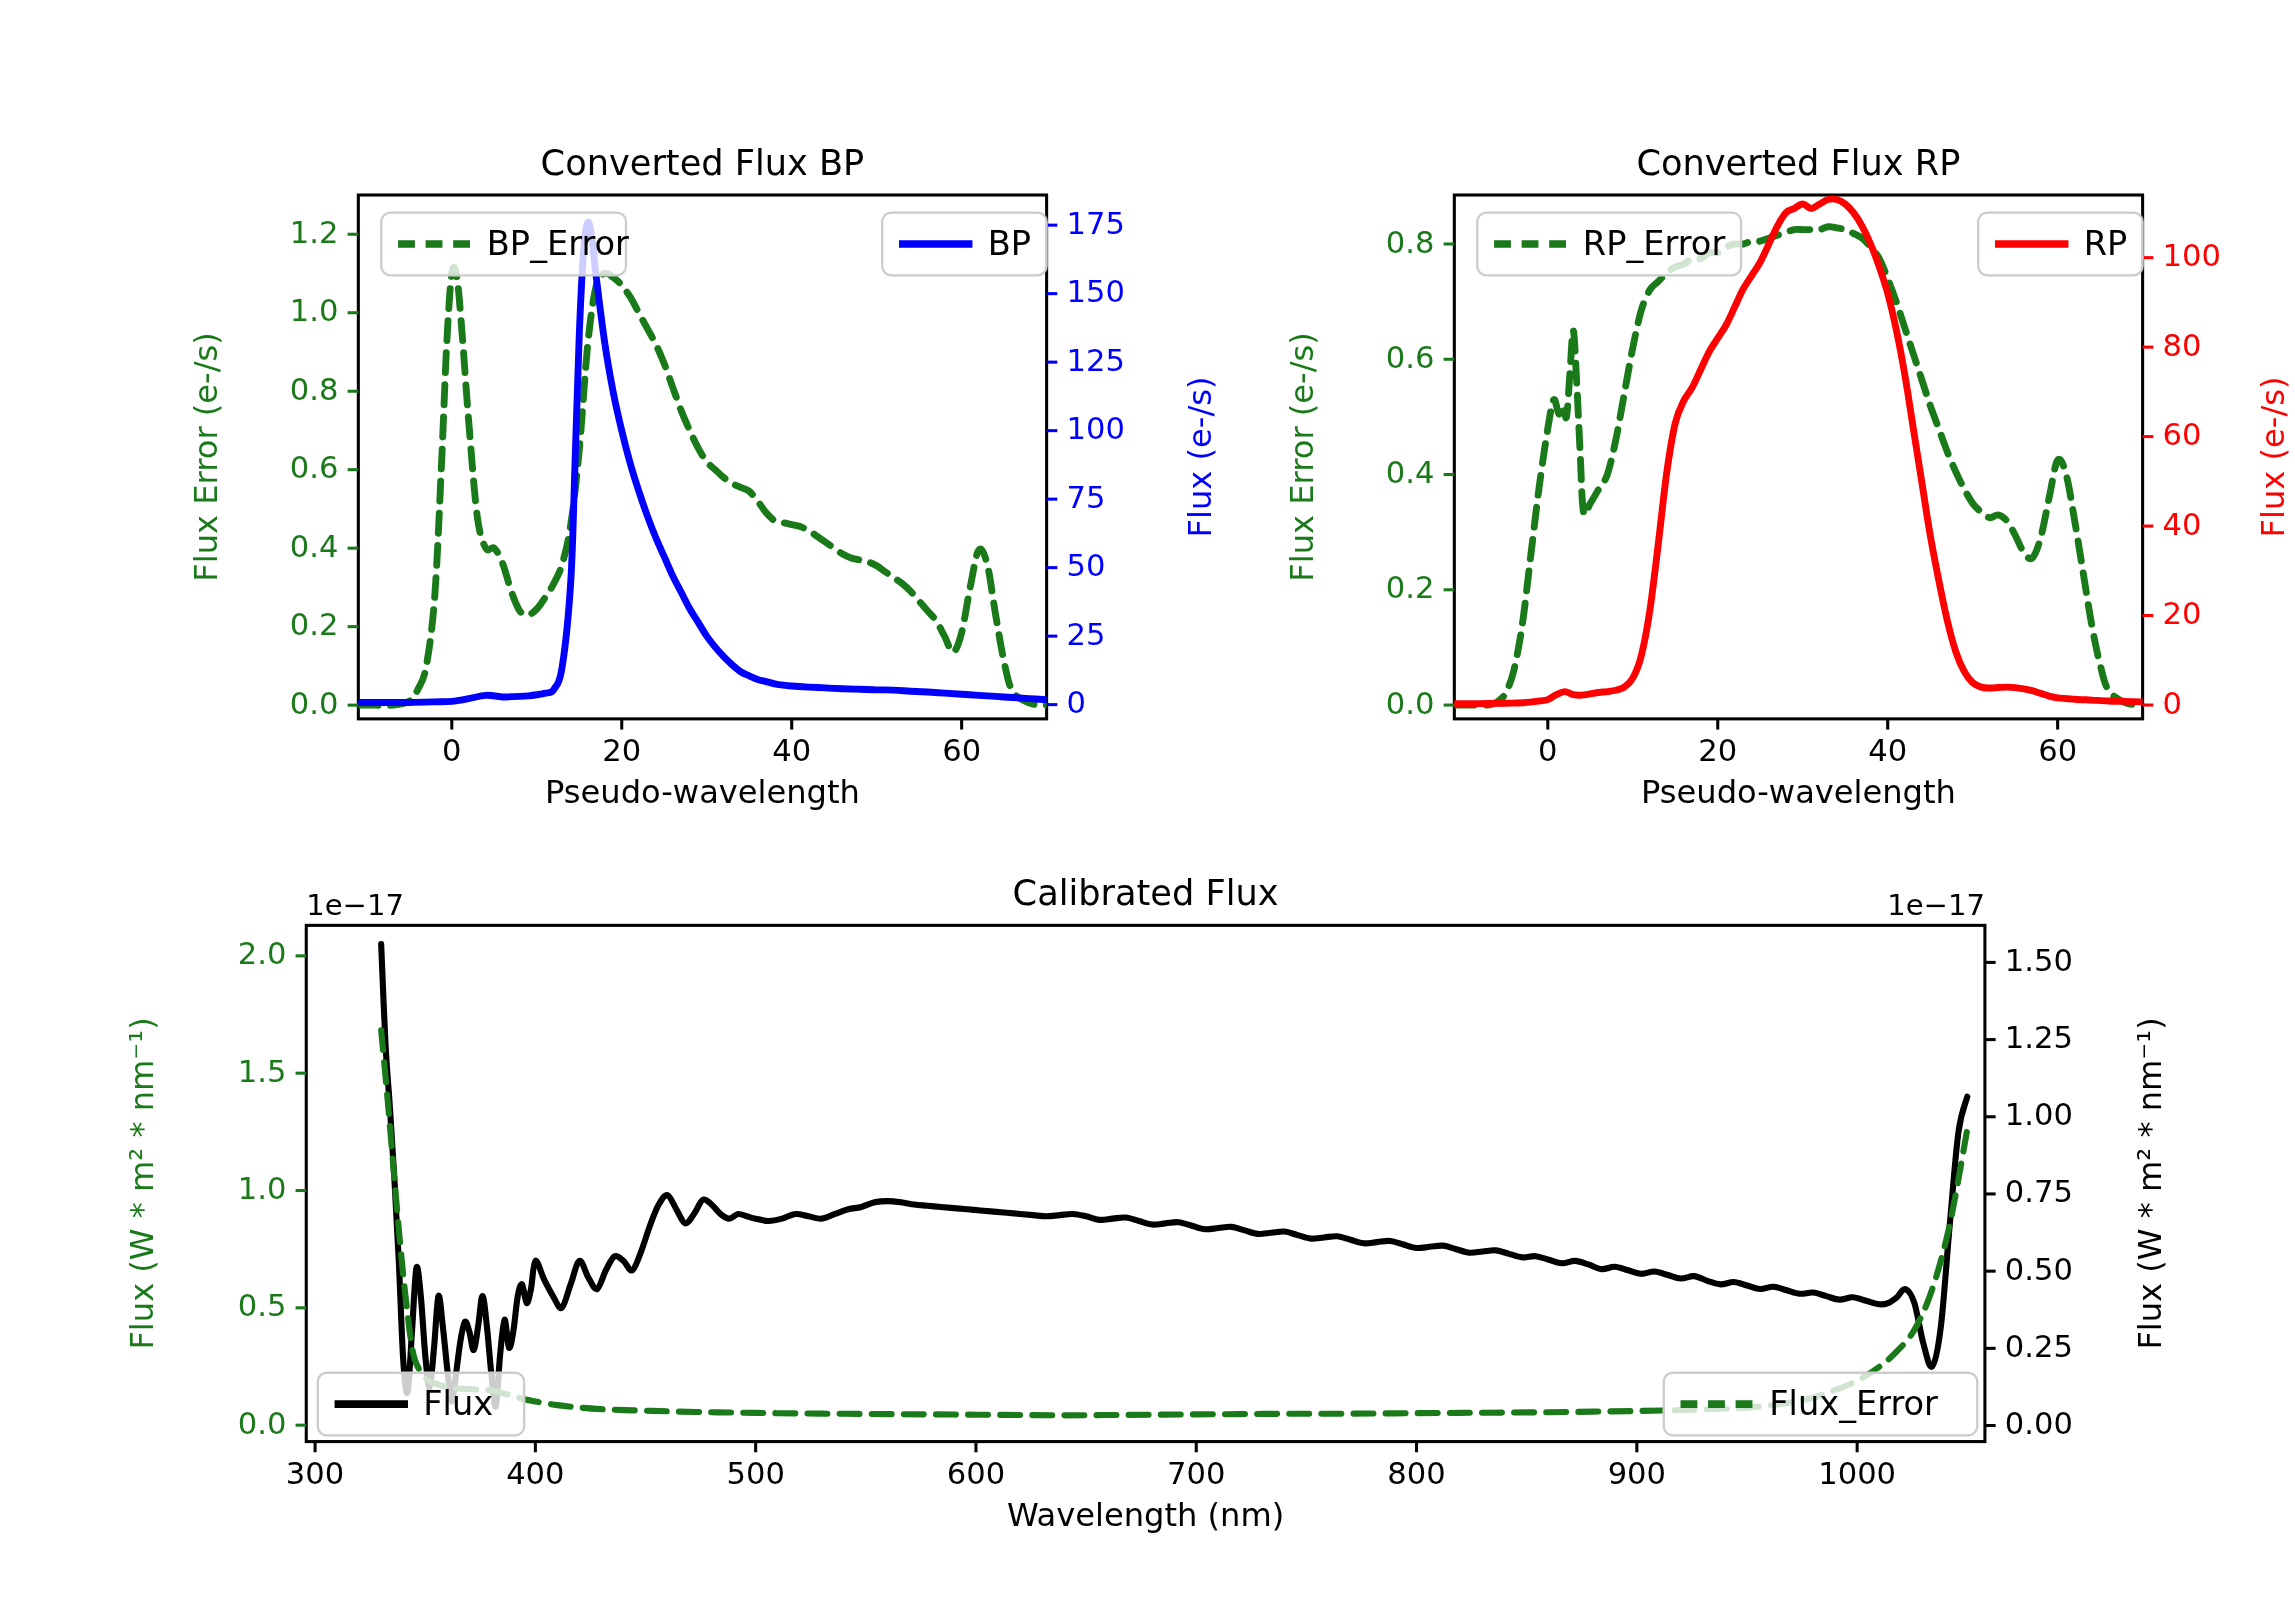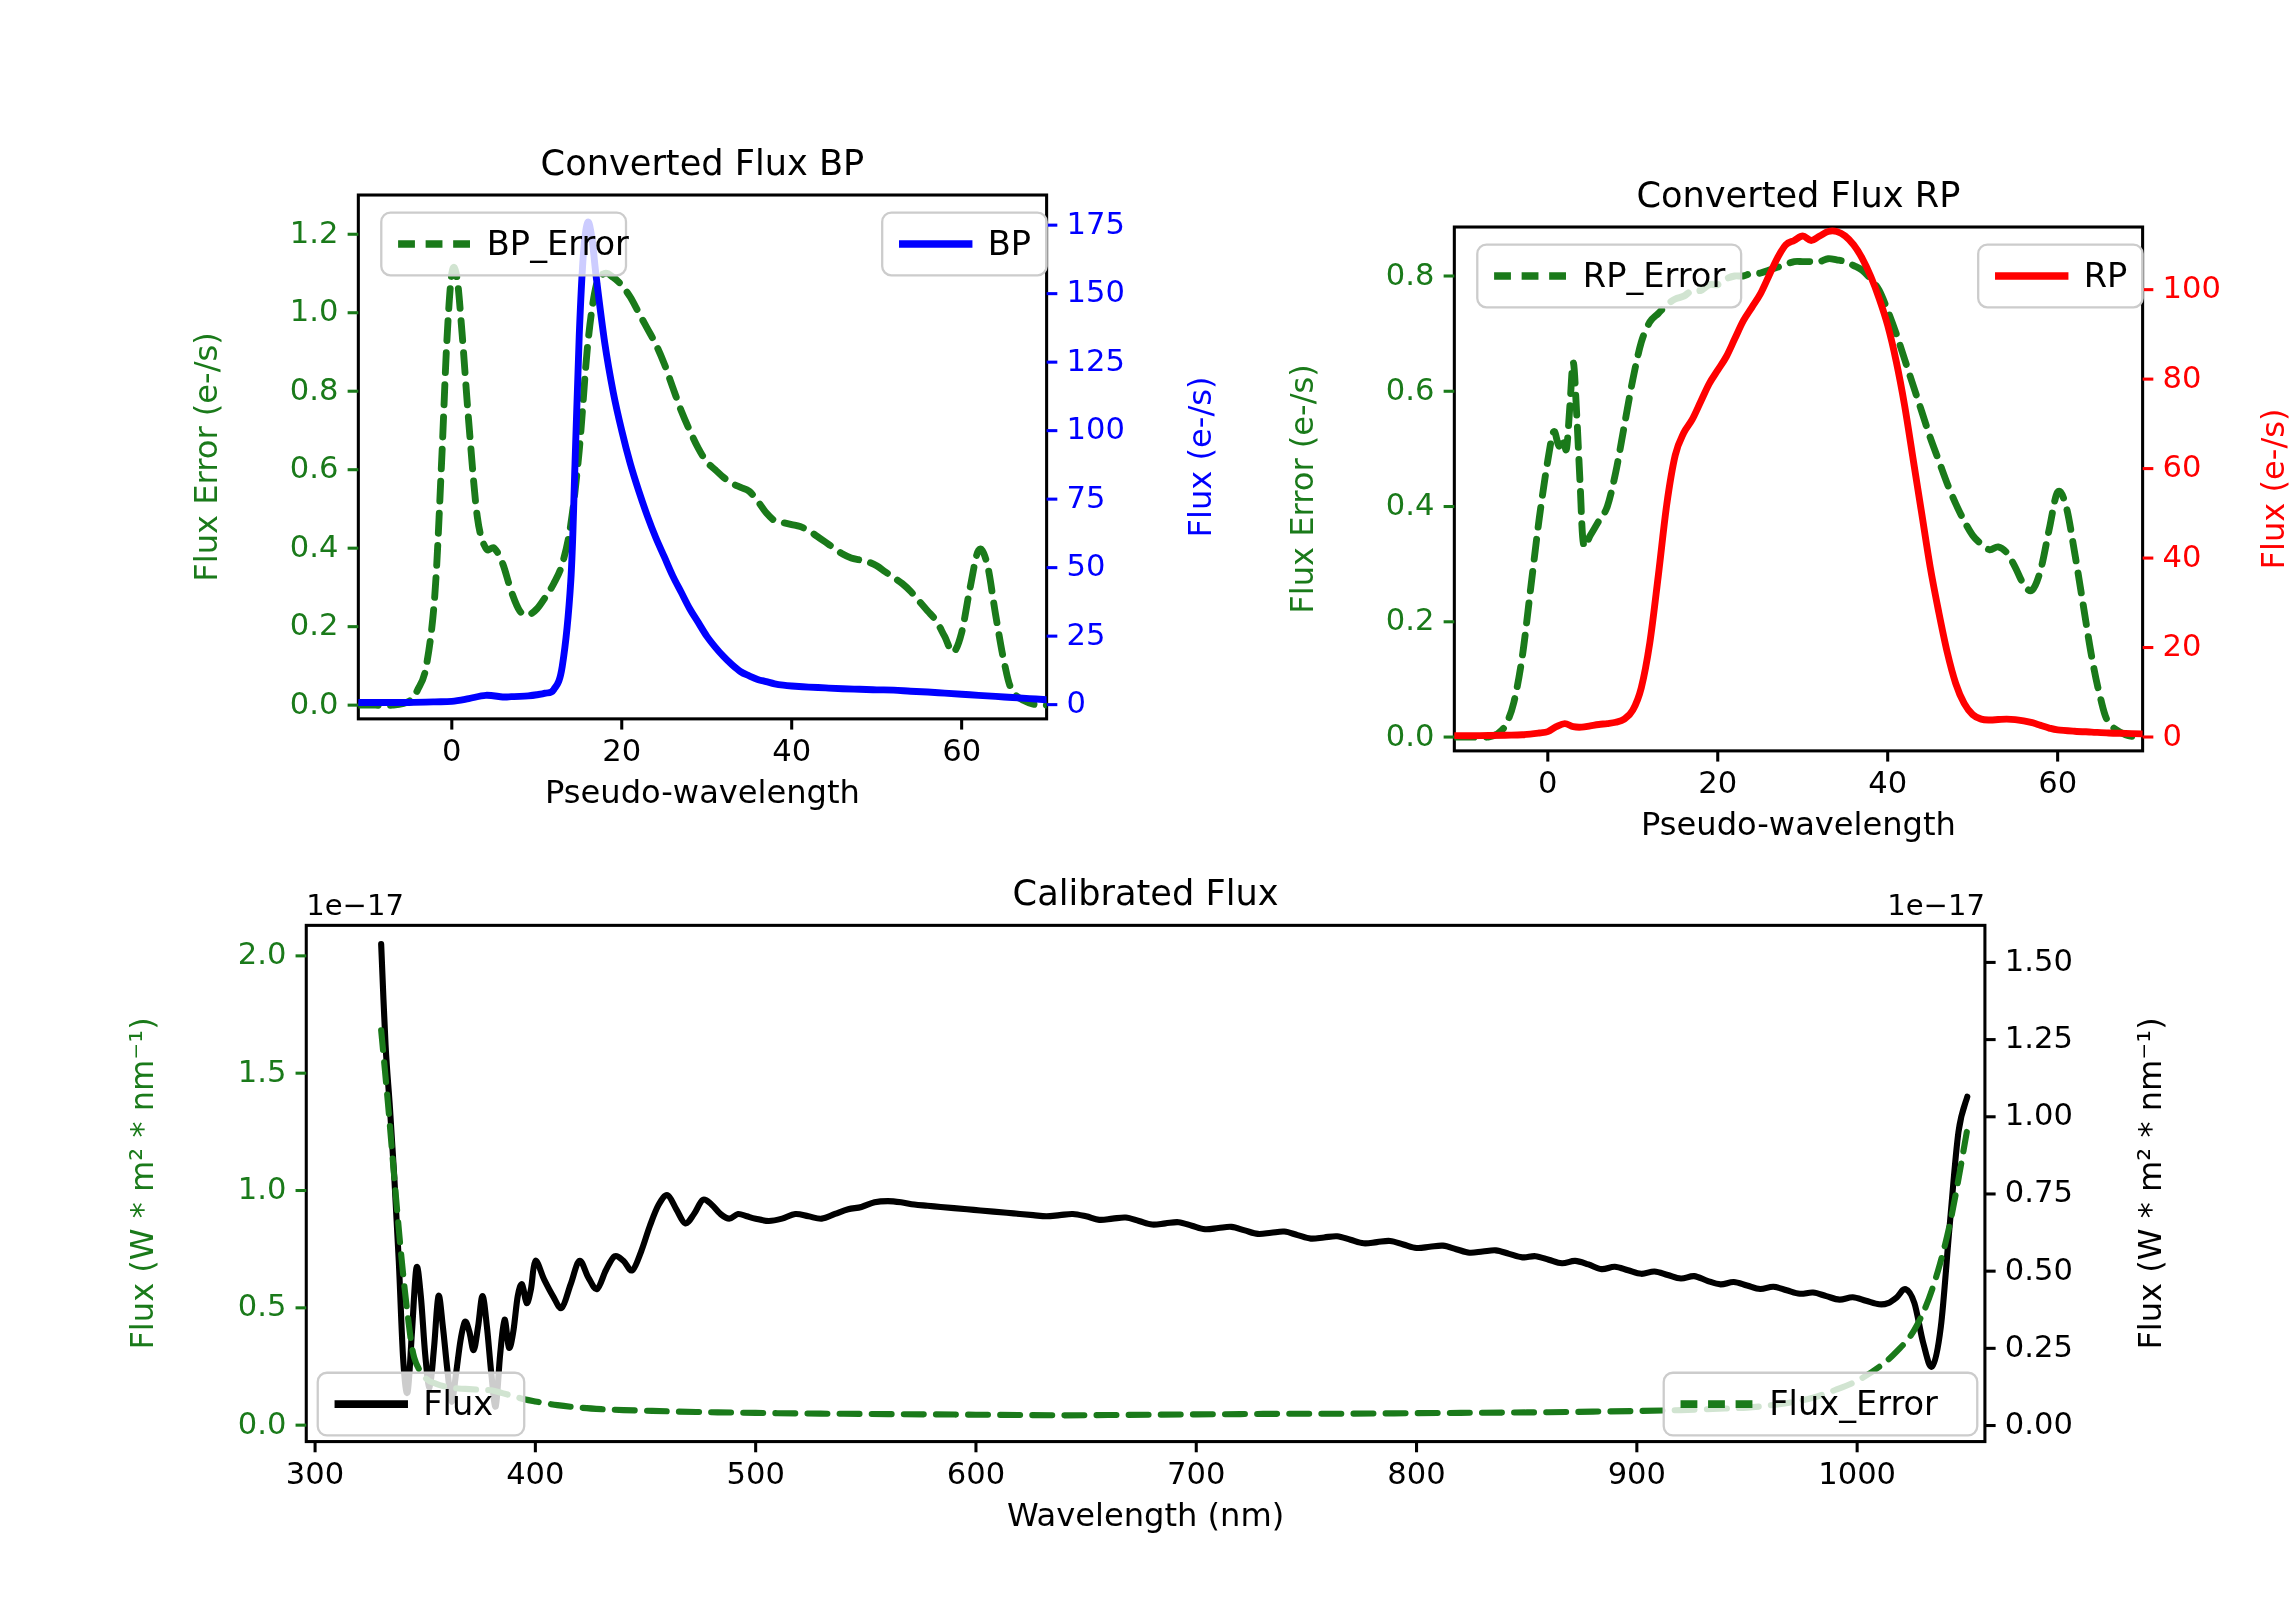--- a/index.html
+++ b/index.html
@@ -83,21 +83,21 @@
           <text x="568" y="321" class="lgtxt">BP_Error</text>
         </g>
         <g>
           <rect x="1085" y="278" width="215" height="82" class="lgbox"></rect>
           <line x1="1107" y1="319" x2="1203" y2="319" stroke="#0000ff" stroke-width="10" stroke-linecap="butt"></line>
           <text x="1223" y="321" class="lgtxt">BP</text>
         </g>
       </svg>
   </div>
 
-  <div class="panel" style="left:1148px;top:0px;width:1148px;height:803px;margin-top:32px;">
+  <div class="panel" style="left:1148px;top:0px;width:1148px;height:803px;">
     <svg id="svg-rp" width="1148" height="803" viewBox="0 0 1500 1050">
         <text x="850" y="229" class="ttl">Converted Flux RP</text>
         <defs>
           <clipPath id="svg-rp-clip">
             <rect x="400" y="255" width="900" height="685"></rect>
           </clipPath>
         </defs>
         <rect x="400" y="255" width="900" height="685" class="spine"></rect>
         <line x1="522.2222222222222" y1="940" x2="522.2222222222222" y2="954" stroke="#000" stroke-width="4"></line>
         <text x="522.2222222222222" y="966" class="tick tickX" fill="#000">0</text>

